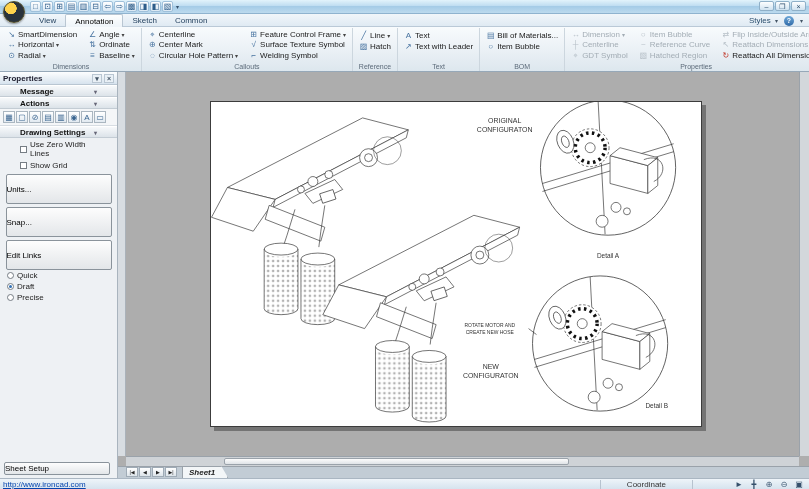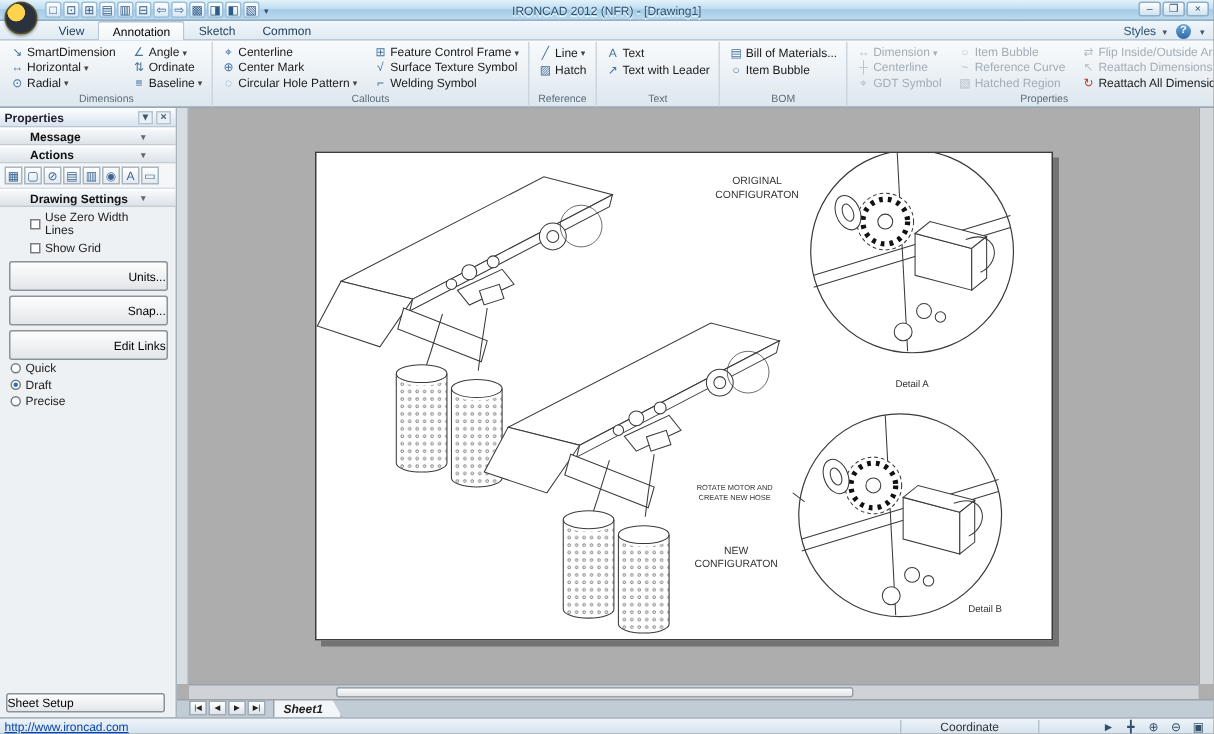--- a/index.html
+++ b/index.html
@@ -54,21 +54,21 @@
   .ptools{margin-left:auto;display:flex;gap:2px}
   .ptool{width:10px;height:9px;line-height:8px;text-align:center;font-size:7px;color:#456;border:1px solid #b9c6d2;background:#e9f0f6}
   .sechdr{height:12px;display:flex;align-items:center;padding:0 20px;font-weight:bold;font-size:8px;color:#111;
     background:linear-gradient(#f7f9fb,#dce3e9);border-top:1px solid #fff;border-bottom:1px solid #c3ccd4}
   .sechdr .chev{margin-left:auto;font-size:6px;color:#667}
   .actrow{display:flex;gap:1px;padding:2px 3px;background:#f4f6f8;border-bottom:1px solid #d7dde3}
   .acticon{width:12px;height:12px;border:1px solid #aab6c0;background:linear-gradient(#fff,#e2eaf1);
     font-size:8px;line-height:11px;text-align:center;color:#39648f}
   .chkrow{display:flex;align-items:center;gap:3px;padding:2px 20px 1px}
   .chk{width:7px;height:7px;border:1px solid #767d84;background:#fff;flex:0 0 7px}
-  .pbtn{display:block;width:106px;margin:3px auto 0;height:20px;font-size:8px;line-height:11px;text-align:right;
+  .pbtn{display:block;width:106px;margin:3px auto 0;height:30px;font-size:8px;line-height:11px;text-align:left;
     border:1px solid #8a939b;border-radius:2px;background:linear-gradient(#fdfdfd,#e3e6e9)}
   .modlbl{padding:4px 4px 1px;font-size:8px;color:#111}
   .radrow{display:flex;align-items:center;gap:3px;padding:1px 7px}
   .rad{width:7px;height:7px;border:1px solid #767d84;border-radius:50%;background:#fff;position:relative;flex:0 0 7px}
   .rad.sel::after{content:"";position:absolute;inset:1px;border-radius:50%;background:#2f6fb4}
   .sheetsetup{position:absolute;left:4px;bottom:3px;width:106px;height:13px;font-size:8px;line-height:11px;text-align:left;
     border:1px solid #8a939b;border-radius:2px;background:linear-gradient(#fdfdfd,#e3e6e9)}
 
   .splitter{position:absolute;left:118px;top:72px;width:8px;bottom:33px;background:#d8dde2;border-right:1px solid #aab2ba}
 
@@ -114,21 +114,20 @@
     <span class="qi">▥</span>
     <span class="qi">⊟</span>
     <span class="qi">⇦</span>
     <span class="qi">⇨</span>
     <span class="qi">▩</span>
     <span class="qi">◨</span>
     <span class="qi">◧</span>
     <span class="qi">▧</span>
     <span class="qdd">▾</span>
   </div>
-  <div class="title">IRONCAD 2012 (NFR) - [Drawing1]</div>
   <div class="winbtns">
     <span class="winbtn">–</span>
     <span class="winbtn">❐</span>
     <span class="winbtn">×</span>
   </div>
 </div>
 
 <div class="tabrow">
   <div class="tabs">
     <span class="tab">View</span>

